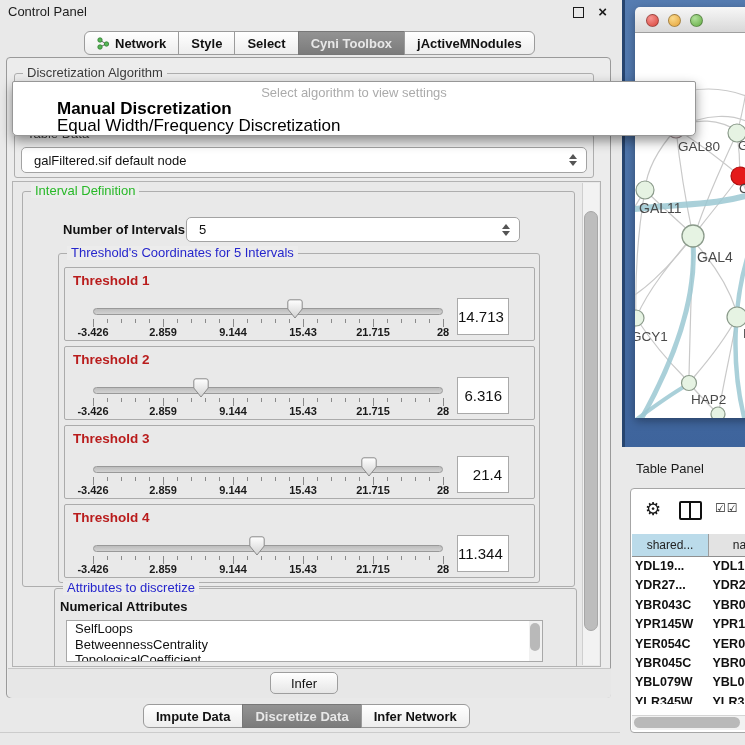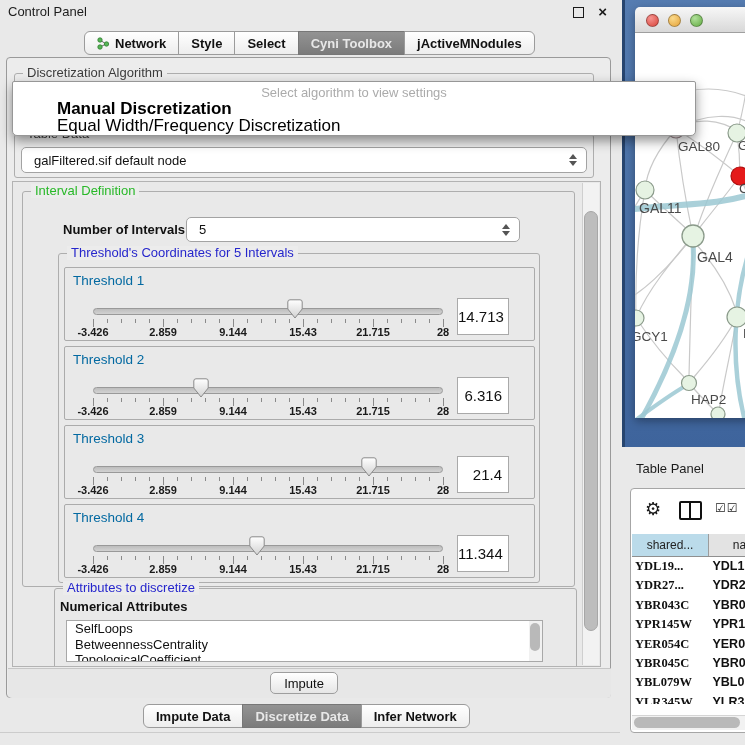--- a/index.html
+++ b/index.html
@@ -47,21 +47,21 @@
   .scroll-panel{position:absolute;left:5px;top:123px;width:589px;height:486px;background:#E9E9E9;
      border:1px solid #b3b3b3;box-sizing:border-box;overflow:hidden;}
   .vscroll{position:absolute;right:1px;top:1px;width:16px;height:482px;background:#F2F2F2;border-left:1px solid #cfcfcf;}
   .vscroll .thumb-v{position:absolute;left:1px;top:28px;width:12px;height:418px;background:#bdbdbd;border:1px solid #a7a7a7;border-radius:7px;}
   
   .interval-group{left:9px;top:9px;width:553px;height:396px;}
   .noi-label{position:absolute;left:40px;top:30px;font-size:13px;font-weight:bold;color:#111;}
   .noi-combo{left:163px;top:25px;width:334px;height:25px;}
   .threshold-group{position:absolute;left:35px;top:61px;width:482px;height:330px;border:1px solid #aeaeae;border-radius:3px;box-sizing:border-box;}
   .threshold-box{position:absolute;left:5px;width:471px;height:74px;background:#E9E9E9;border:1px solid #ababab;border-radius:2px;box-sizing:border-box;}
-  .th-label{position:absolute;left:8px;top:5px;font-size:13.5px;font-weight:normal;color:#0369a1;}
+  .th-label{position:absolute;left:8px;top:5px;font-size:13.5px;font-weight:bold;color:#b91c1c;}
   .track{position:absolute;left:28px;top:40px;width:350px;height:7px;border-radius:4px;
      background:linear-gradient(#bdbdbd,#d2d2d2);border:1px solid #999;box-sizing:border-box;}
   .thumb{position:absolute;top:31px;width:16px;height:20px;}
   .ticks{position:absolute;left:28px;top:51px;width:350px;height:9px;}
   .tick{position:absolute;top:0;width:1px;height:4px;background:#8a8a8a;}
   .tick.major{height:8px;}
   .scale-labels{position:absolute;left:28px;top:58px;width:350px;height:12px;}
   .scale-label{position:absolute;transform:translateX(-50%);font-size:11px;font-weight:bold;color:#1a1a1a;white-space:nowrap;}
   .th-value{position:absolute;left:392px;top:30px;width:52px;height:37px;background:#fff;border:1px solid #a9a9a9;
      box-sizing:border-box;font-size:15px;color:#111;text-align:right;line-height:35px;padding-right:6px;}
@@ -95,21 +95,21 @@
   .tp-toolbar{position:absolute;left:0;top:0;width:100%;height:42px;}
   .gear-ic{position:absolute;left:14px;top:10px;font-size:18px;color:#1a1a1a;line-height:20px;}
   .col-ic{position:absolute;left:48px;top:12px;width:19px;height:15px;border:2px solid #111;border-radius:2px;box-sizing:content-box;}
   .col-ic::after{content:"";position:absolute;left:8px;top:0;width:2px;height:15px;background:#111;}
   .check-ic{position:absolute;left:84px;top:12px;font-size:12px;color:#222;letter-spacing:1px;}
   .tp-header{position:absolute;left:1px;top:45px;width:138px;height:22px;border-bottom:1px solid #8f8f8f;display:flex;}
   .tp-h1{width:77px;background:#BBDBEA;border-right:1px solid #9c9c9c;font-size:12px;color:#222;text-align:center;line-height:22px;box-sizing:border-box;}
   .tp-h2{width:61px;background:#E3E3E3;font-size:12px;color:#222;text-align:center;line-height:22px;}
   .tp-rows{position:absolute;left:1px;top:68px;width:138px;height:147px;overflow:hidden;}
   .tp-row{display:flex;height:19.4px;}
-  .tp-c1{width:77px;padding-left:3px;font-size:12.5px;font-weight:bold;color:#111;line-height:19.4px;box-sizing:border-box;white-space:nowrap;overflow:hidden;font-family:Liberation Serif, serif;}
+  .tp-c1{width:77px;padding-left:3px;font-size:12.5px;font-weight:bold;color:#111;line-height:19.4px;box-sizing:border-box;white-space:nowrap;overflow:hidden;}
   .tp-c2{width:58px;padding-left:4px;font-size:12.5px;font-weight:bold;color:#111;line-height:19.4px;white-space:nowrap;overflow:hidden;}
   .tp-hscroll{position:absolute;left:1px;top:226px;width:138px;height:14px;background:#F2F2F2;border-top:1px solid #d5d5d5;}
   .tp-hscroll .thumb-h{position:absolute;left:2px;top:1px;width:106px;height:11px;background:#b9b9b9;border-radius:6px;}
 </style>
 </head>
 <body>
 
 <div class="screen">
 
   <div class="left-pane">
@@ -407,21 +407,21 @@
               </div>
           </div>
         </div>
 
         <div class="vscroll">
           <div class="thumb-v"></div>
         </div>
       </div>
 
       <div class="apply-band">
-        <div class="apply-btn">Impute</div>
+        <div class="apply-btn">Infer</div>
       </div>
     </div>
 
     <div class="algo-popup">
       <div class="popup-prompt">Select algorithm to view settings</div>
       <div class="popup-opt bold">Manual Discretization</div>
       <div class="popup-opt">Equal Width/Frequency Discretization</div>
     </div>
 
     <div class="tabstrip tabs-bottom">

